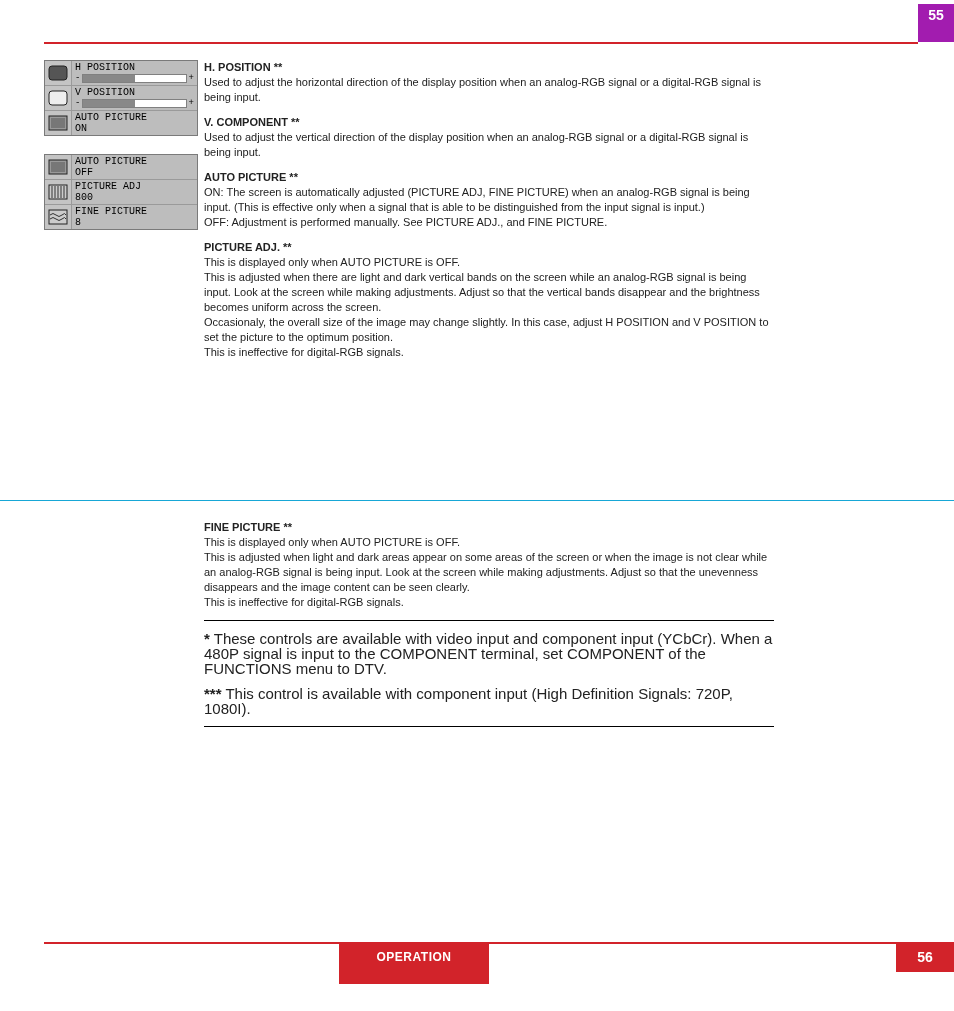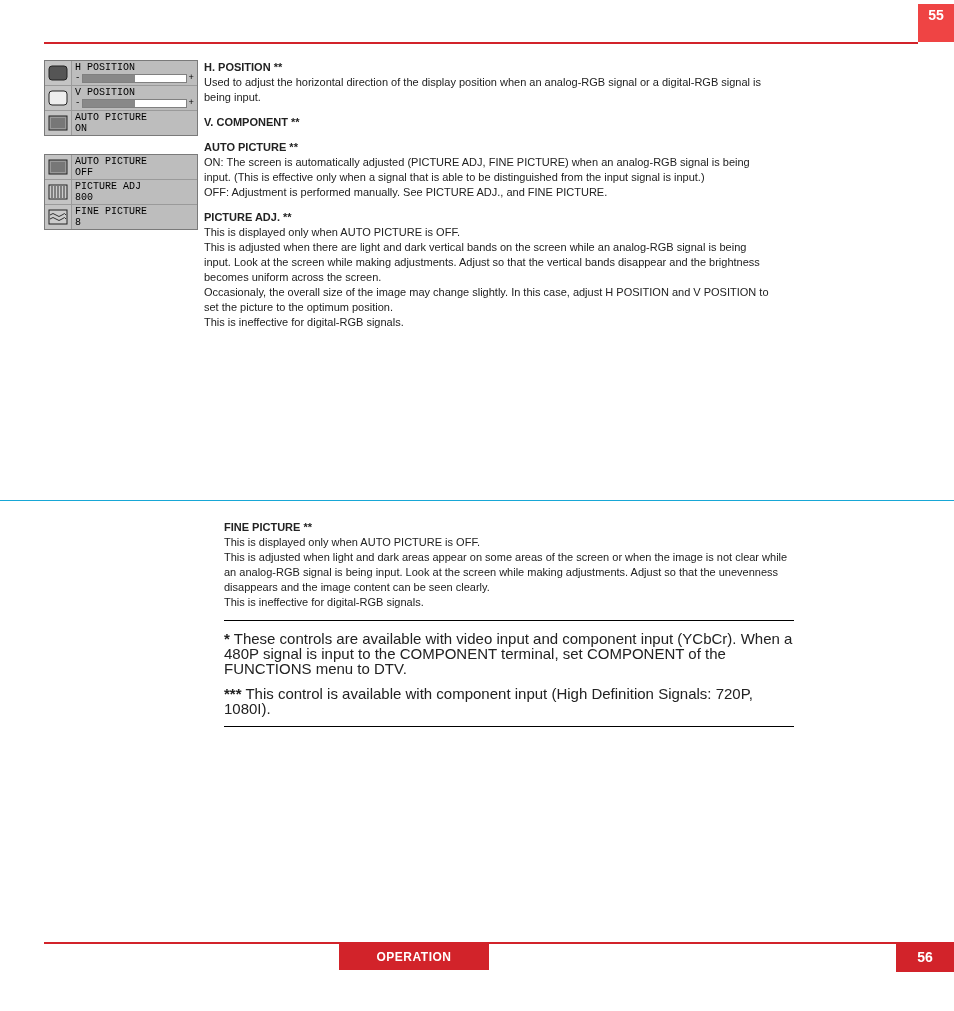--- a/index.html
+++ b/index.html
@@ -11,21 +11,21 @@
     font-family: Arial, Helvetica, sans-serif;
     color: #222;
     position: relative;
   }
   .page-tab-top {
     position: absolute;
     top: 4px;
     right: 0;
     width: 36px;
     height: 38px;
-    background: #ef4444;
+    background: #a21caf;
     color: #fff;
     font-weight: bold;
     font-size: 14px;
     display: flex;
     align-items: flex-start;
     justify-content: center;
     padding-top: 3px;
     box-sizing: border-box;
   }
   .rule-red {
@@ -47,21 +47,21 @@
     left: 44px;
     right: 36px;
     top: 942px;
     border-top: 2px solid #d2232a;
   }
   .footer-bar {
     position: absolute;
     left: 339px;
     top: 942px;
     width: 150px;
-    height: 28px;
+    height: 42px;
     background: #d2232a;
     color: #fff;
     text-align: center;
     line-height: 30px;
     font-weight: bold;
     font-size: 12px;
     letter-spacing: 0.5px;
   }
   .page-num-bottom {
     position: absolute;
@@ -256,36 +256,37 @@
   </div>
 </div>
 
 <div class="textcol" style="top:60px;">
   <div class="block">
     <span class="label">H. POSITION **</span>
     <div>Used to adjust the horizontal direction of the display position when an analog-RGB signal or a digital-RGB signal is being input.</div>
   </div>
   <div class="block">
     <span class="label">V. COMPONENT **</span>
+    <div>Used to adjust the vertical direction of the display position when an analog-RGB signal or a digital-RGB signal is being input.</div>
   </div>
   <div class="block">
     <span class="label">AUTO PICTURE **</span>
     <div>ON: The screen is automatically adjusted (PICTURE ADJ, FINE PICTURE) when an analog-RGB signal is being input. (This is effective only when a signal that is able to be distinguished from the input signal is input.)</div>
     <div>OFF: Adjustment is performed manually. See PICTURE ADJ., and FINE PICTURE.</div>
   </div>
   <div class="block">
     <span class="label">PICTURE ADJ. **</span>
     <div>This is displayed only when AUTO PICTURE is OFF.</div>
     <div>This is adjusted when there are light and dark vertical bands on the screen while an analog-RGB signal is being input. Look at the screen while making adjustments. Adjust so that the vertical bands disappear and the brightness becomes uniform across the screen.</div>
     <div>Occasionaly, the overall size of the image may change slightly. In this case, adjust H POSITION and V POSITION to set the picture to the optimum position.</div>
     <div>This is ineffective for digital-RGB signals.</div>
   </div>
 </div>
 
-<div class="textcol" style="top:520px;margin-left:20px;">
+<div class="textcol" style="top:520px;">
   <div class="block">
     <span class="label">FINE PICTURE **</span>
     <div>This is displayed only when AUTO PICTURE is OFF.</div>
     <div>This is adjusted when light and dark areas appear on some areas of the screen or when the image is not clear while an analog-RGB signal is being input. Look at the screen while making adjustments. Adjust so that the unevenness disappears and the image content can be seen clearly.</div>
     <div>This is ineffective for digital-RGB signals.</div>
   </div>
 
   <hr class="hr-thin">
 
   <div class="note block">

